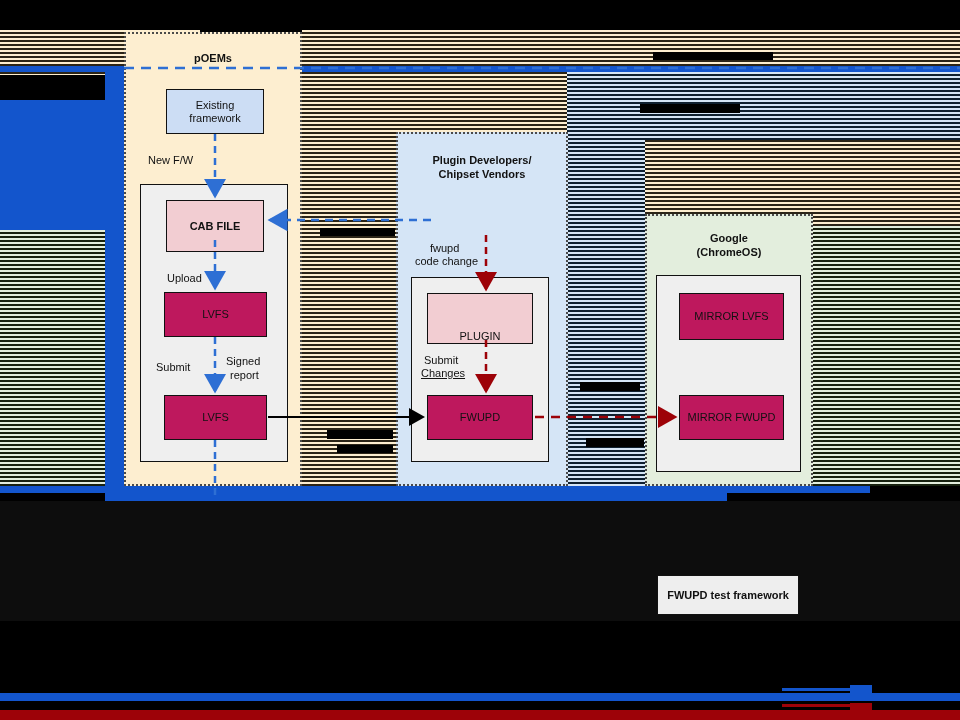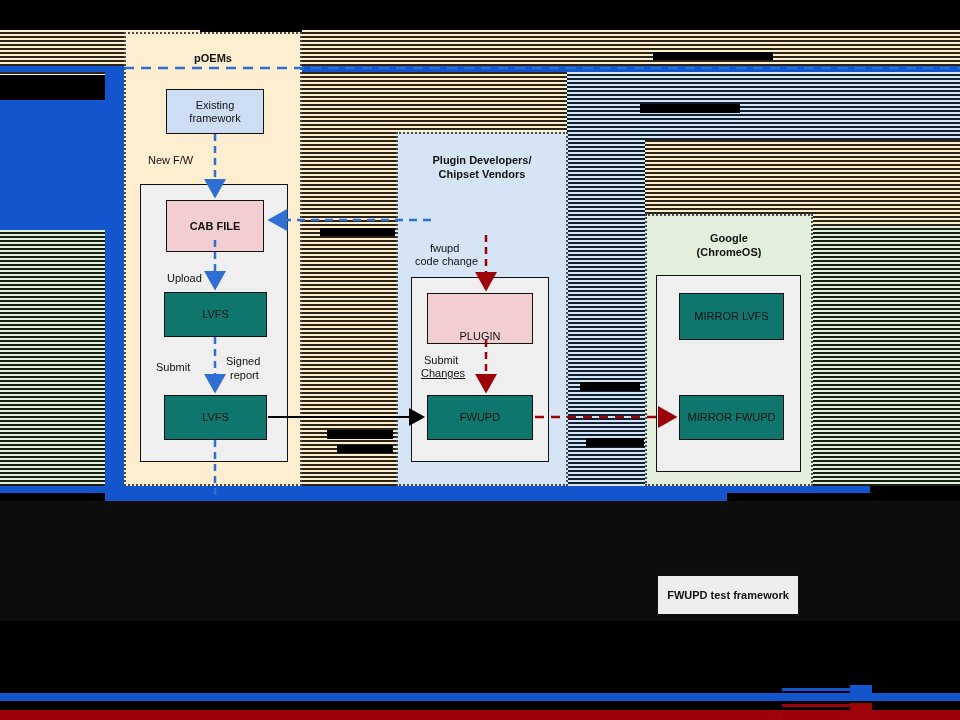--- a/index.html
+++ b/index.html
@@ -46,21 +46,21 @@
 
   .inner{position:absolute;background:#efefef;border:1px solid #111;box-sizing:border-box;}
 
   .node{
     position:absolute;box-sizing:border-box;border:1px solid #111;
     display:flex;align-items:center;justify-content:center;text-align:center;
     font-size:11px;color:#111;line-height:13px;
   }
   .n-blue{background:#ccddf4;}
   .n-pink{background:#f2cdd2;}
-  .n-green{background:#0f766e;}
+  .n-green{background:#be185d;}
   .n-grey{background:#eeeeee;border:1px solid #111;font-weight:bold;}
 
   .lbl{position:absolute;font-size:11px;color:#111;line-height:13px;}
 
   svg.arrows{position:absolute;left:0;top:0;width:960px;height:720px;pointer-events:none;}
 </style>
 </head>
 <body>
 
 <div id="stage">

